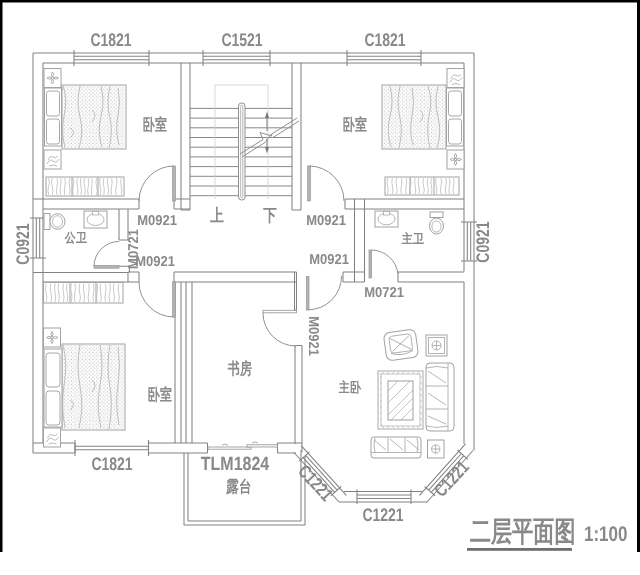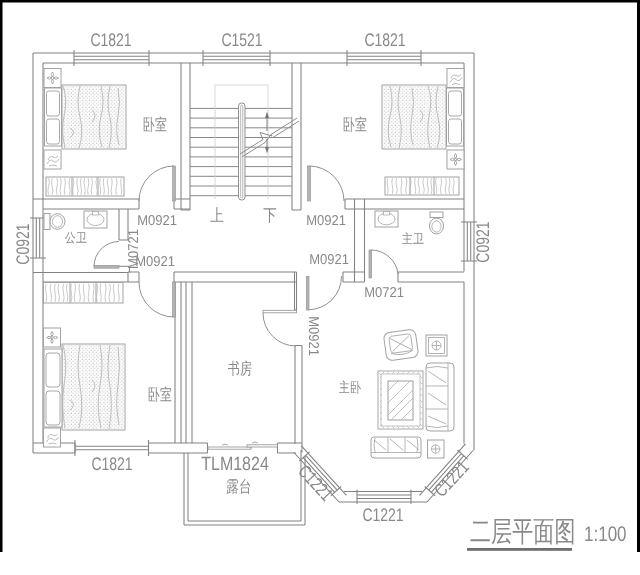--- a/index.html
+++ b/index.html
@@ -1,17 +1,17 @@
 <!DOCTYPE html>
 <html><head>
 <meta charset="utf-8">
 <style>
 html,body{margin:0;padding:0;background:#fff;}
 #page{position:relative;width:640px;height:552px;background:#fff;overflow:hidden;
-font-family:"Liberation Sans", sans-serif;}
+font-family:"Liberation Sans", sans-serif;font-weight:bold;}
 svg text{font-family:"Liberation Sans", sans-serif;fill:#898989;-webkit-font-smoothing:antialiased;text-rendering:geometricPrecision;}
 </style>
 </head>
 <body>
 <div id="page">
 <svg width="640" height="575" viewBox="0 0 640 575">
 <defs>
 <pattern id="dots" width="3.6" height="3.6" patternUnits="userSpaceOnUse">
 <circle cx="1" cy="1" r="0.65" fill="#b6b6b6"></circle>
           <circle cx="3" cy="3" r="0.65" fill="#bfbfbf"></circle>

